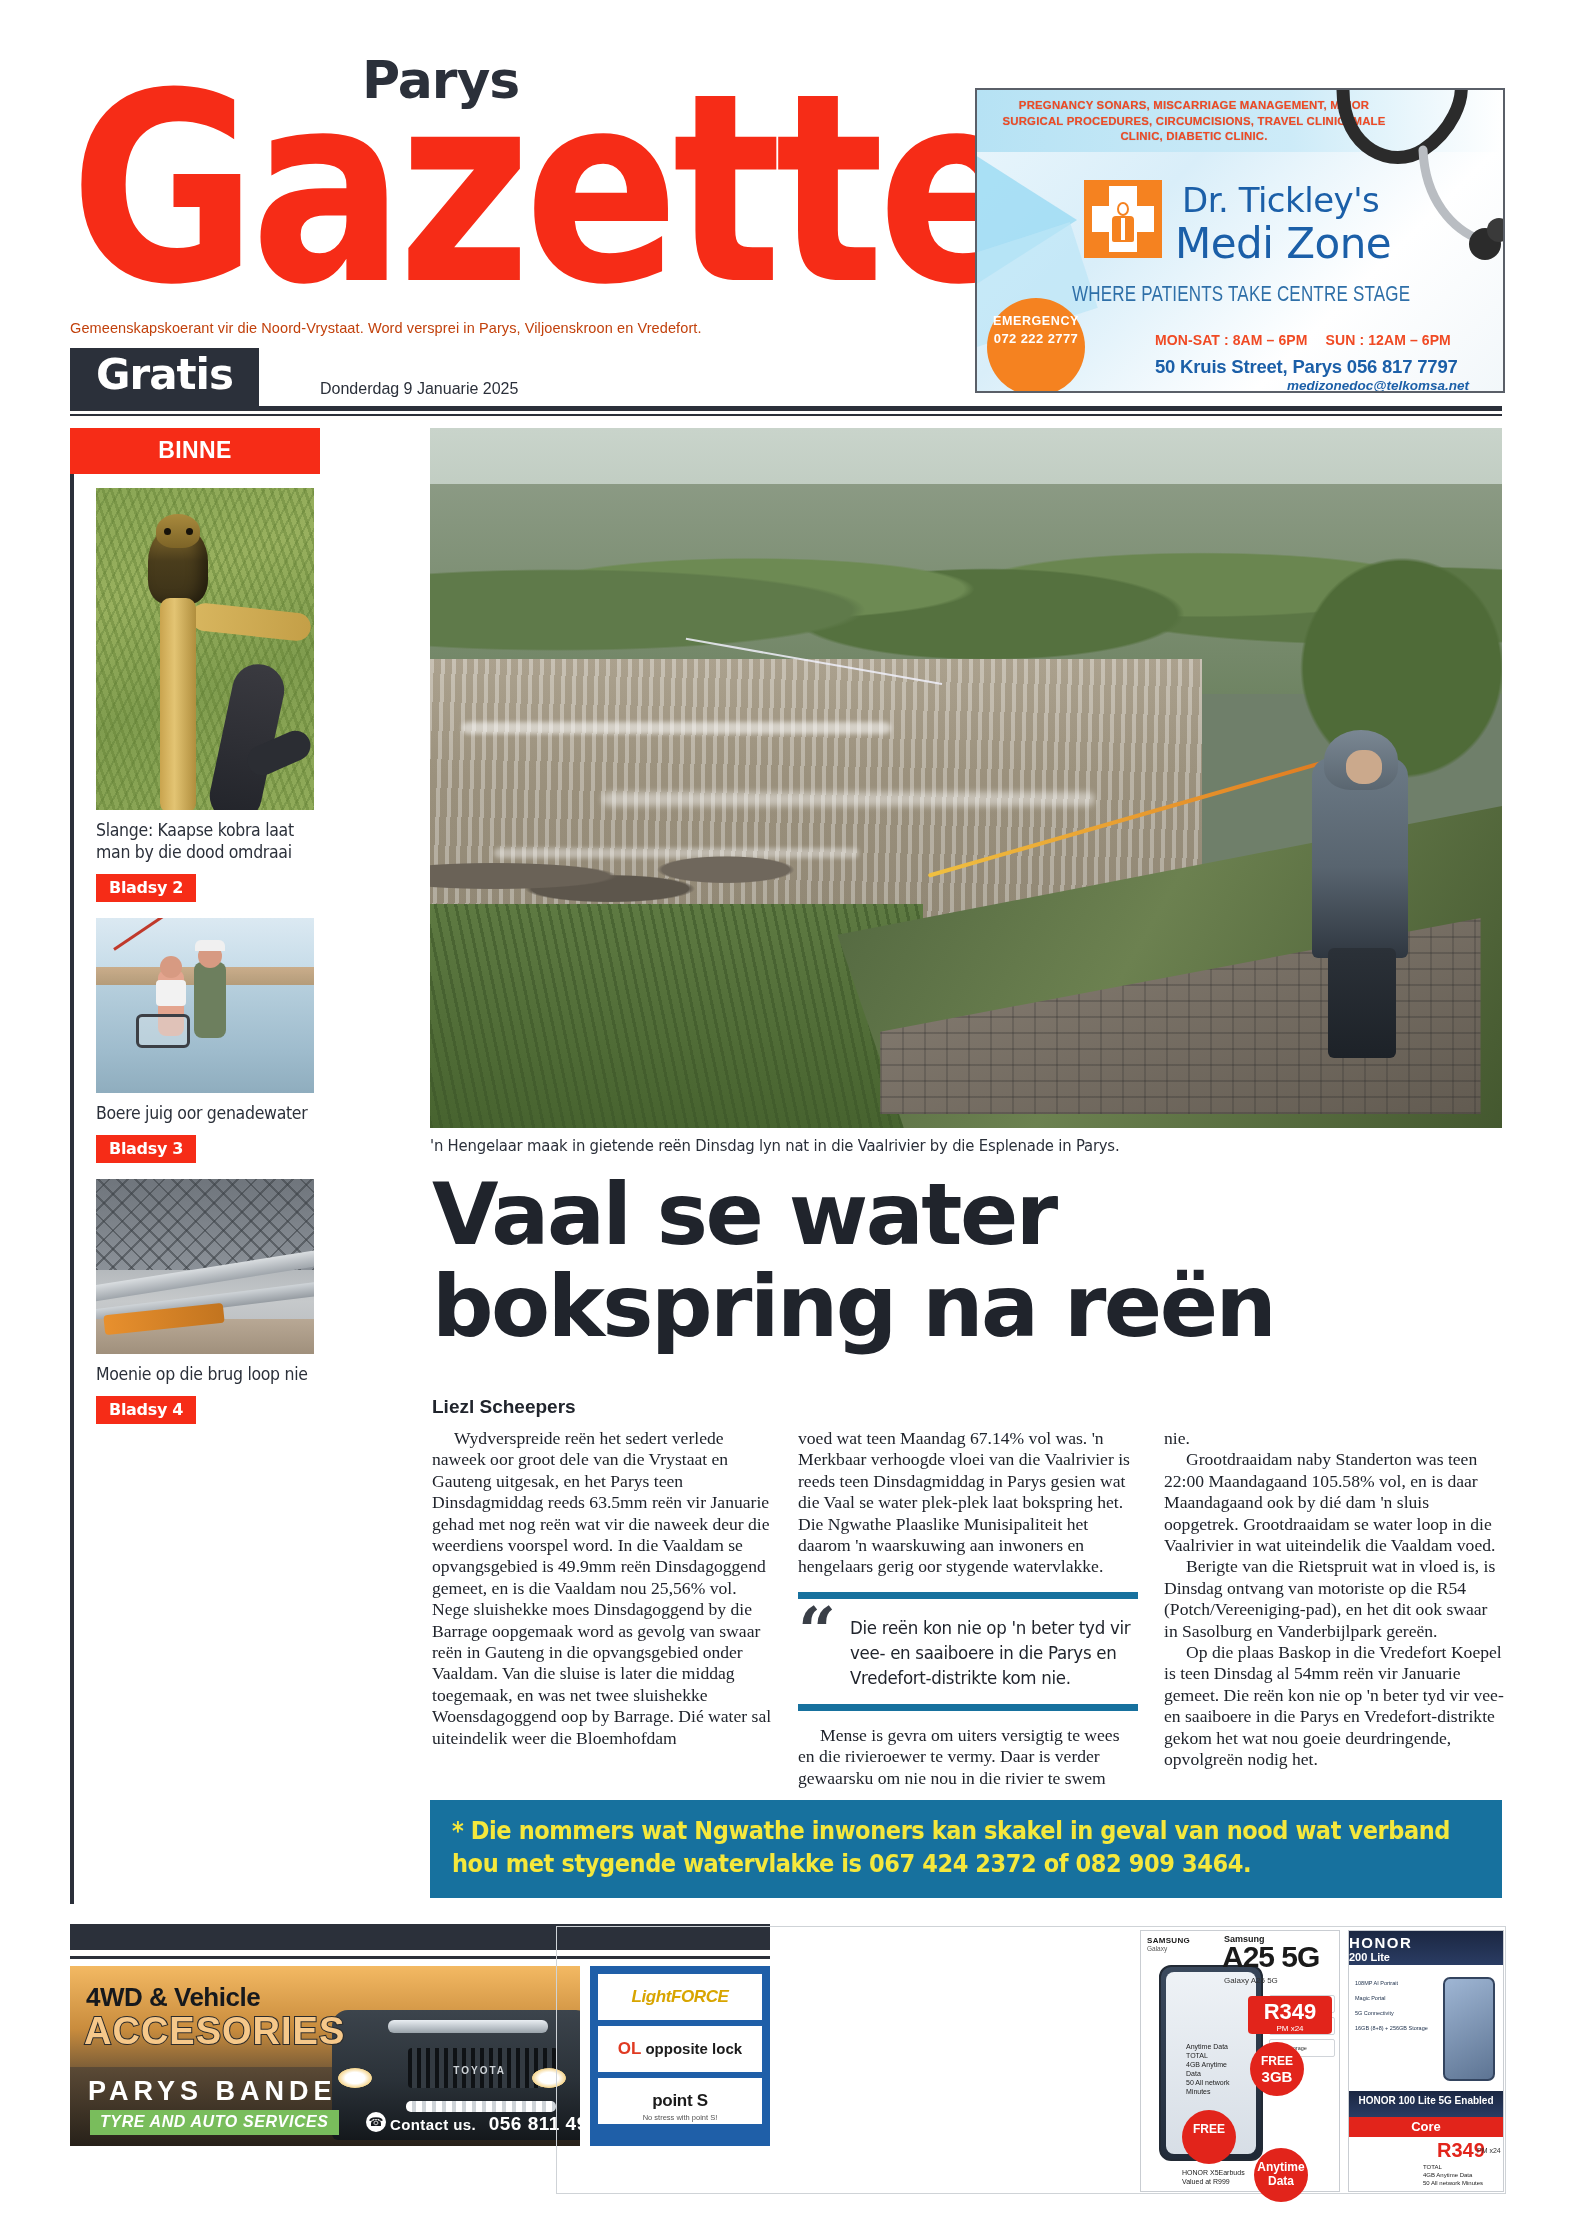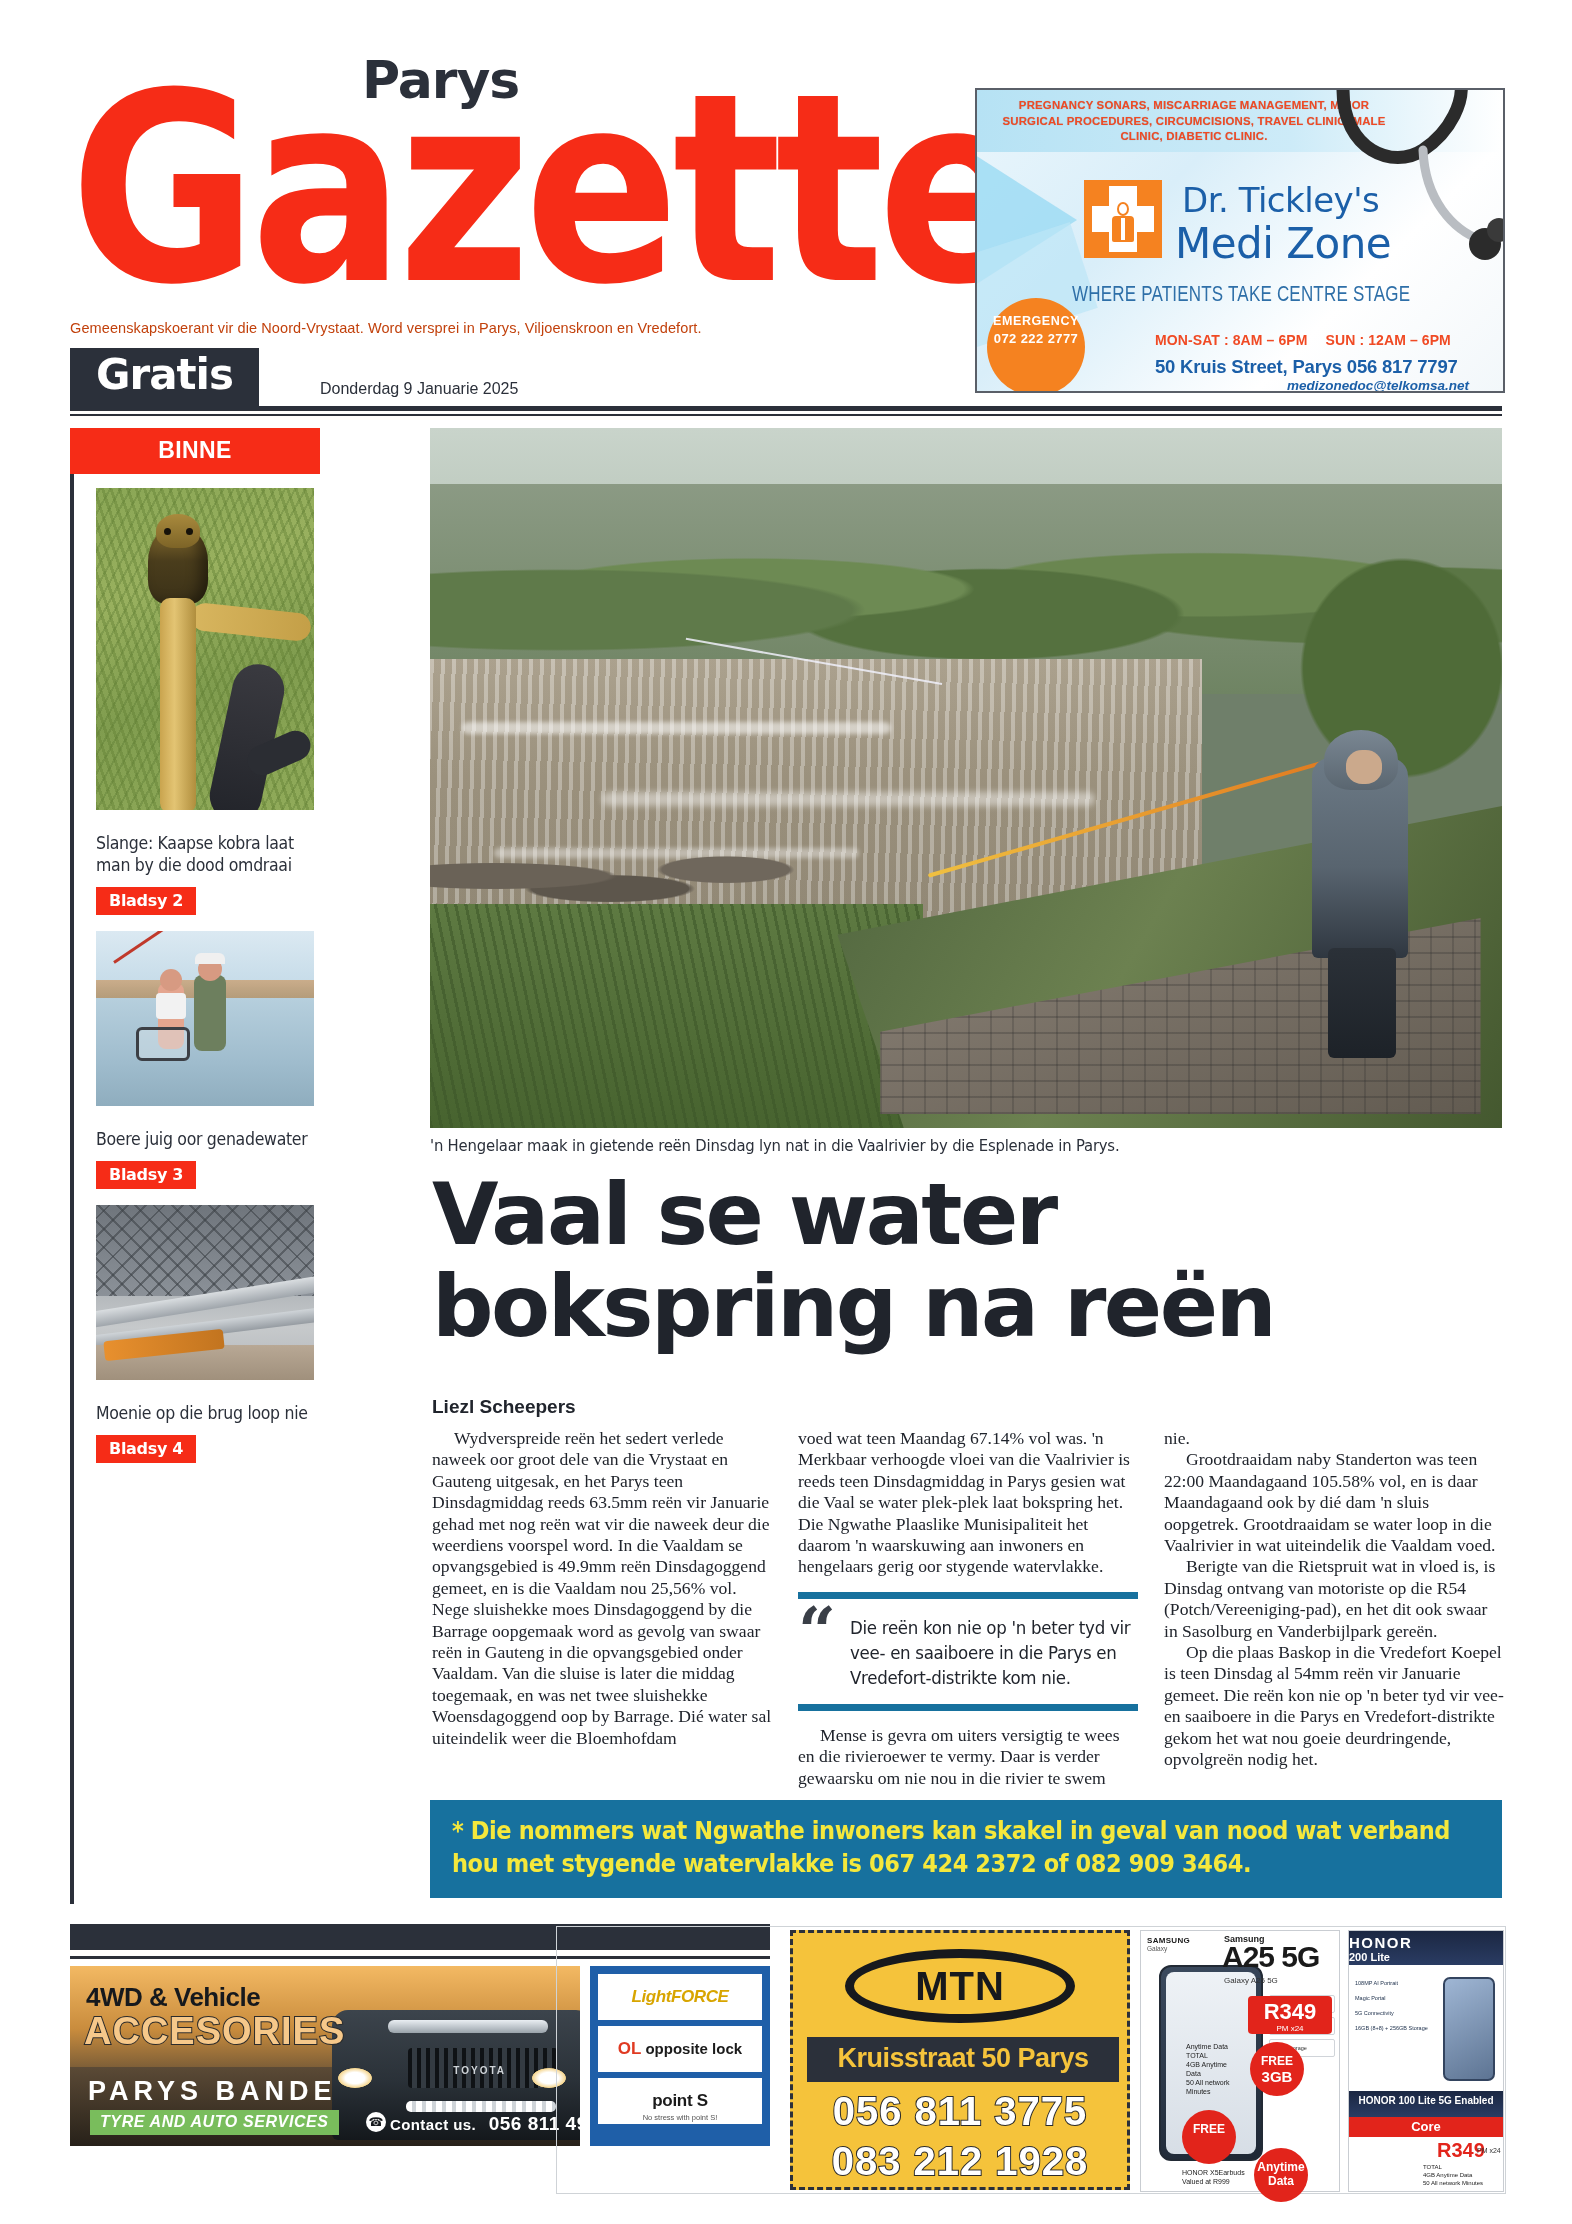--- a/index.html
+++ b/index.html
@@ -216,21 +216,21 @@
     background:#9aa39b;
     position:relative;
     overflow:hidden;
   }
   .teaser-img.short { height:175px; }
   .teaser-cap {
     font-family:"DejaVu Sans Condensed","DejaVu Sans", sans-serif;
     font-size:17.5px;
     line-height:22px;
     color:#2b303a;
-    margin-top:22px;
+    margin-top:9px;
     width:225px;
     letter-spacing:-0.3px;
   }
   .bladsy {
     display:inline-block;
     background:#f62c17;
     color:#ffffff;
     font-family:"DejaVu Sans", sans-serif;
     font-weight:bold;
     font-size:16px;
@@ -901,28 +901,20 @@
       <span class="lf-t2"><span class="ol">OL</span><span>opposite lock</span></span>
     </div>
     <div class="lf-cell">
       <span class="lf-t3">point S</span>
       <span class="lf-sub">No stress with point S!</span>
     </div>
   </div>
 
   <div class="mtn-outer-box"></div>
 
-  <div class="mtn">
-    <div class="mtn-logo">
-      <span>MTN</span>
-    </div>
-    <div class="mtn-addr">Kruisstraat  50 Parys</div>
-    <div class="mtn-num n1">056 811 3775</div>
-    <div class="mtn-num n2">083 212 1928</div>
-  </div>
 
   <div class="samsung">
     <div class="sg-brand">SAMSUNG</div>
     <div class="sg-brand2">Galaxy</div>
     <div class="sg-phone">
         <div class="sg-screen"></div>
       </div>
     <div class="sg-feat">
       <div>8G Triple Camera</div>
       <div>Powerful 5G Battery</div>

